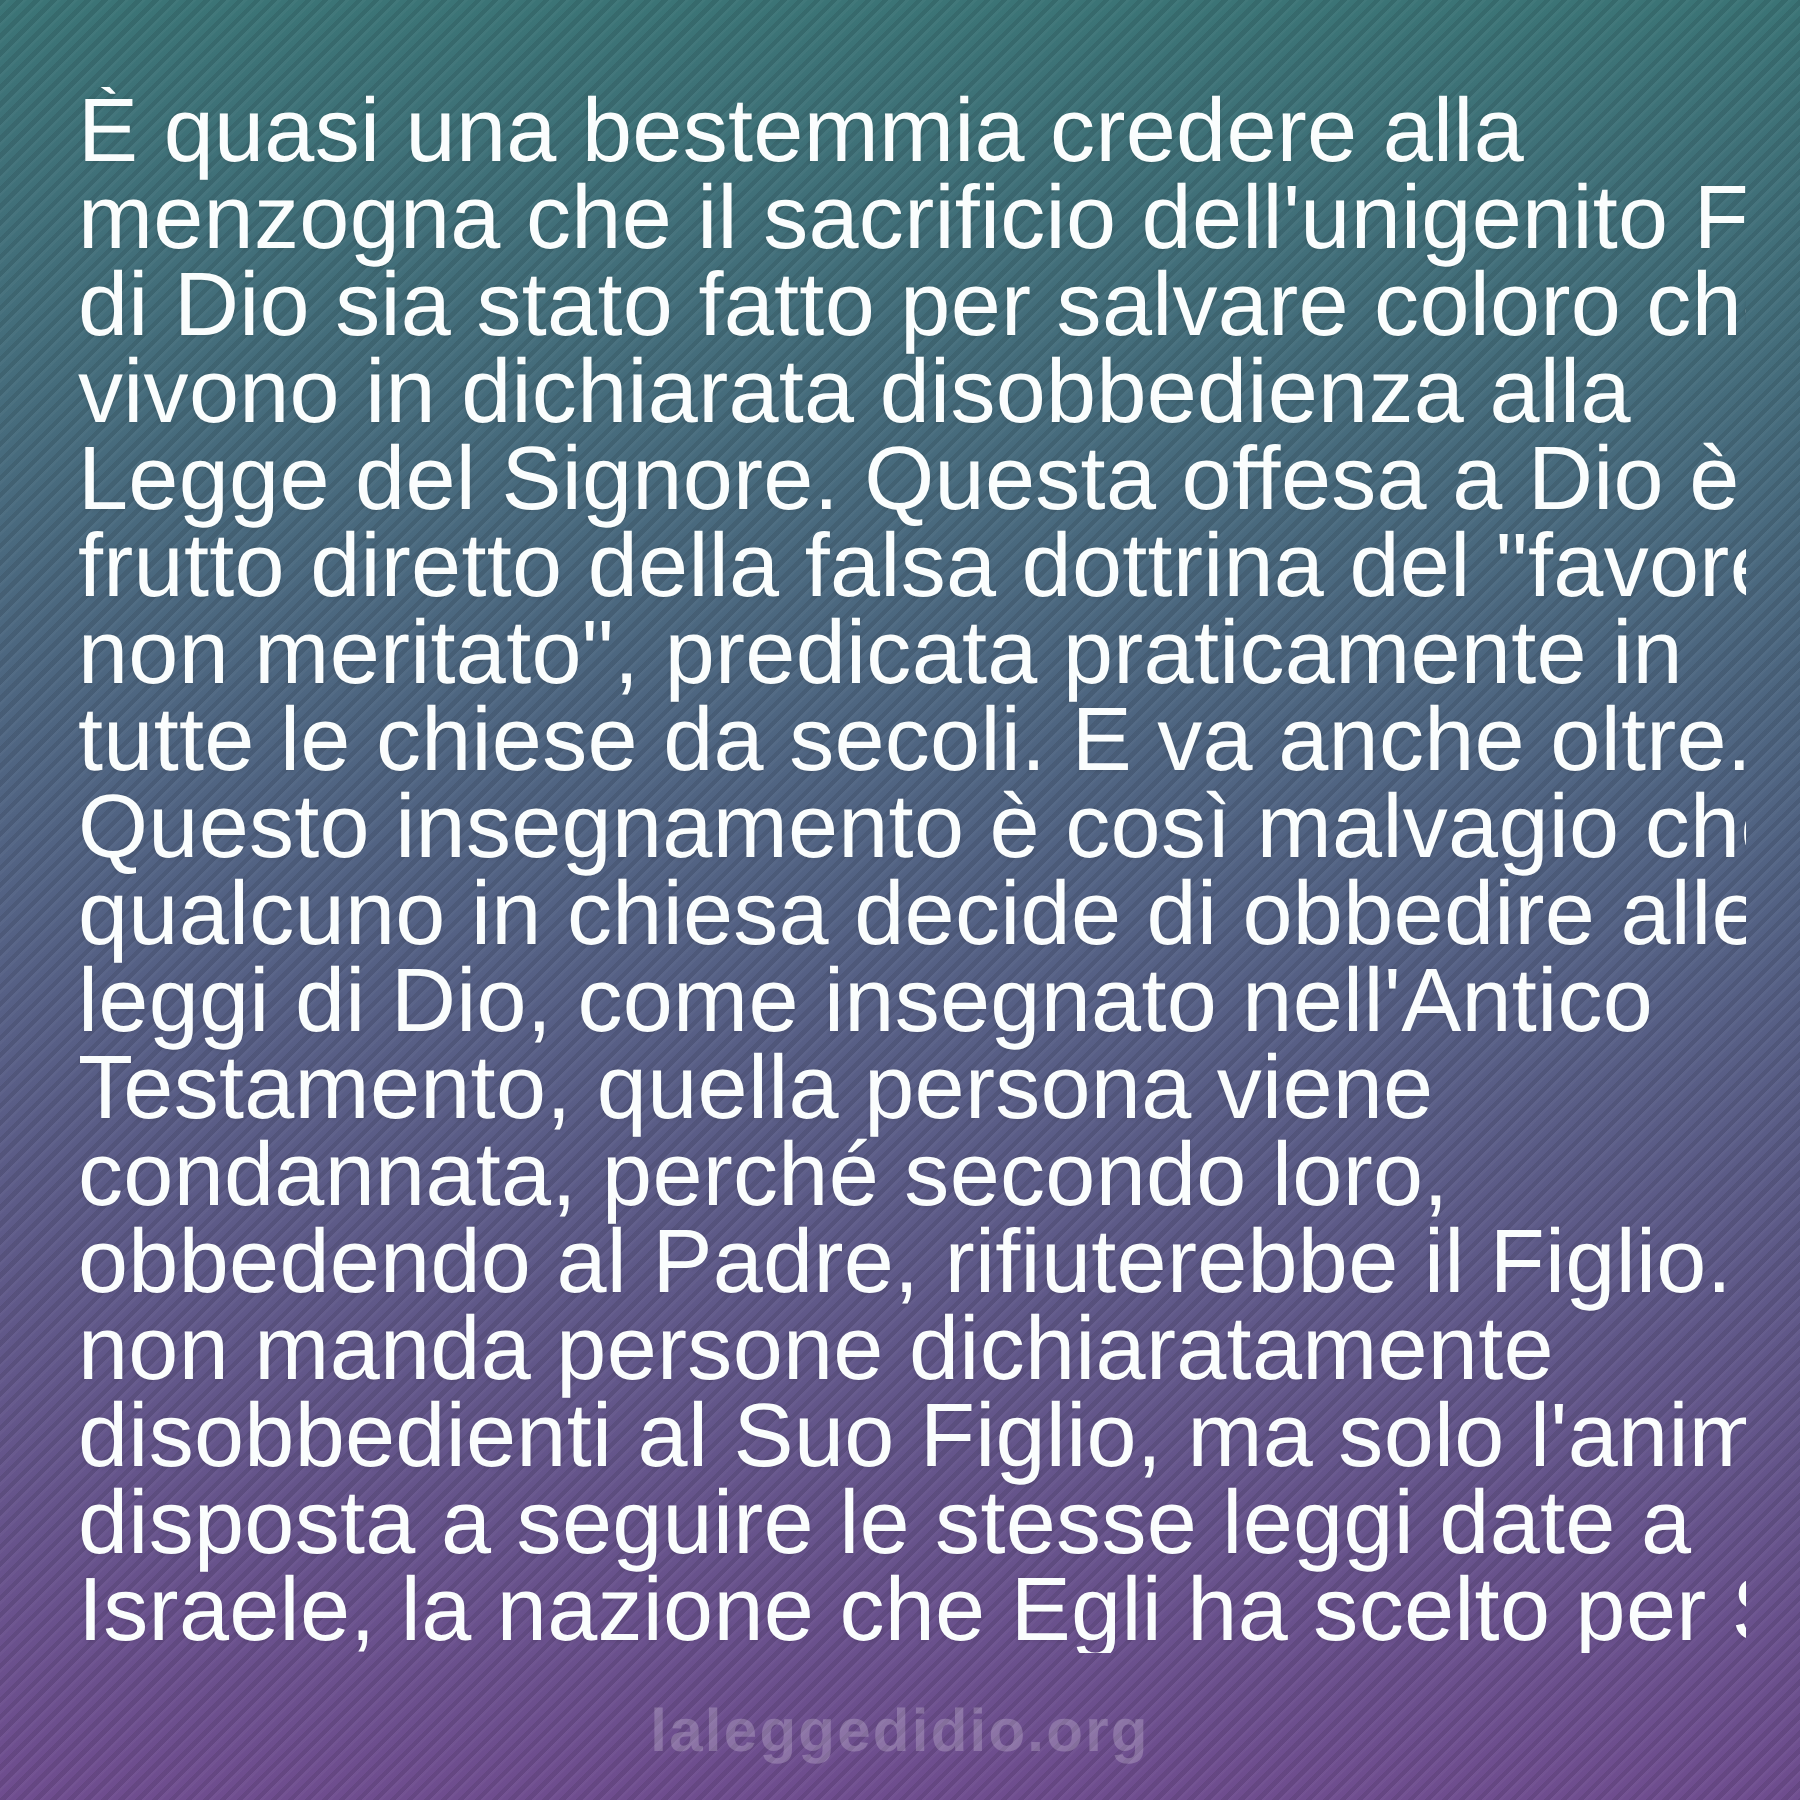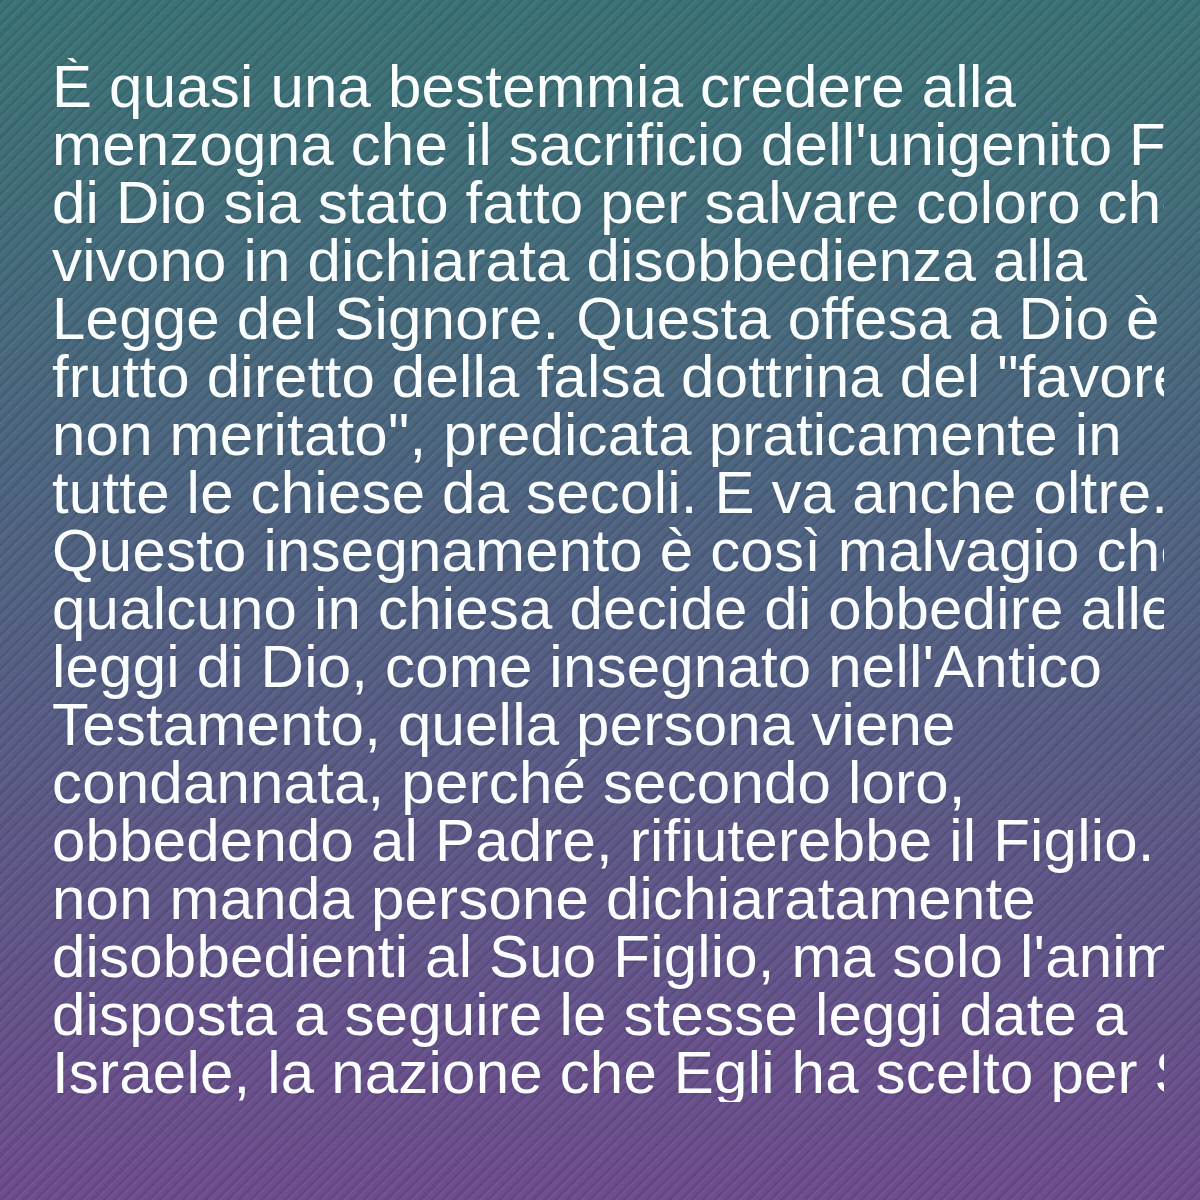--- a/index.html
+++ b/index.html
@@ -73,13 +73,14 @@
 Questo insegnamento è così malvagio che se
 qualcuno in chiesa decide di obbedire alle
 leggi di Dio, come insegnato nell'Antico
 Testamento, quella persona viene
 condannata, perché secondo loro,
 obbedendo al Padre, rifiuterebbe il Figlio. Dio
 non manda persone dichiaratamente
 disobbedienti al Suo Figlio, ma solo l'anima
 disposta a seguire le stesse leggi date a
 Israele, la nazione che Egli ha scelto per Sé.</div>
+  <div class="watermark">laleggedidio.org</div>
 </div>
 
 </body></html>

